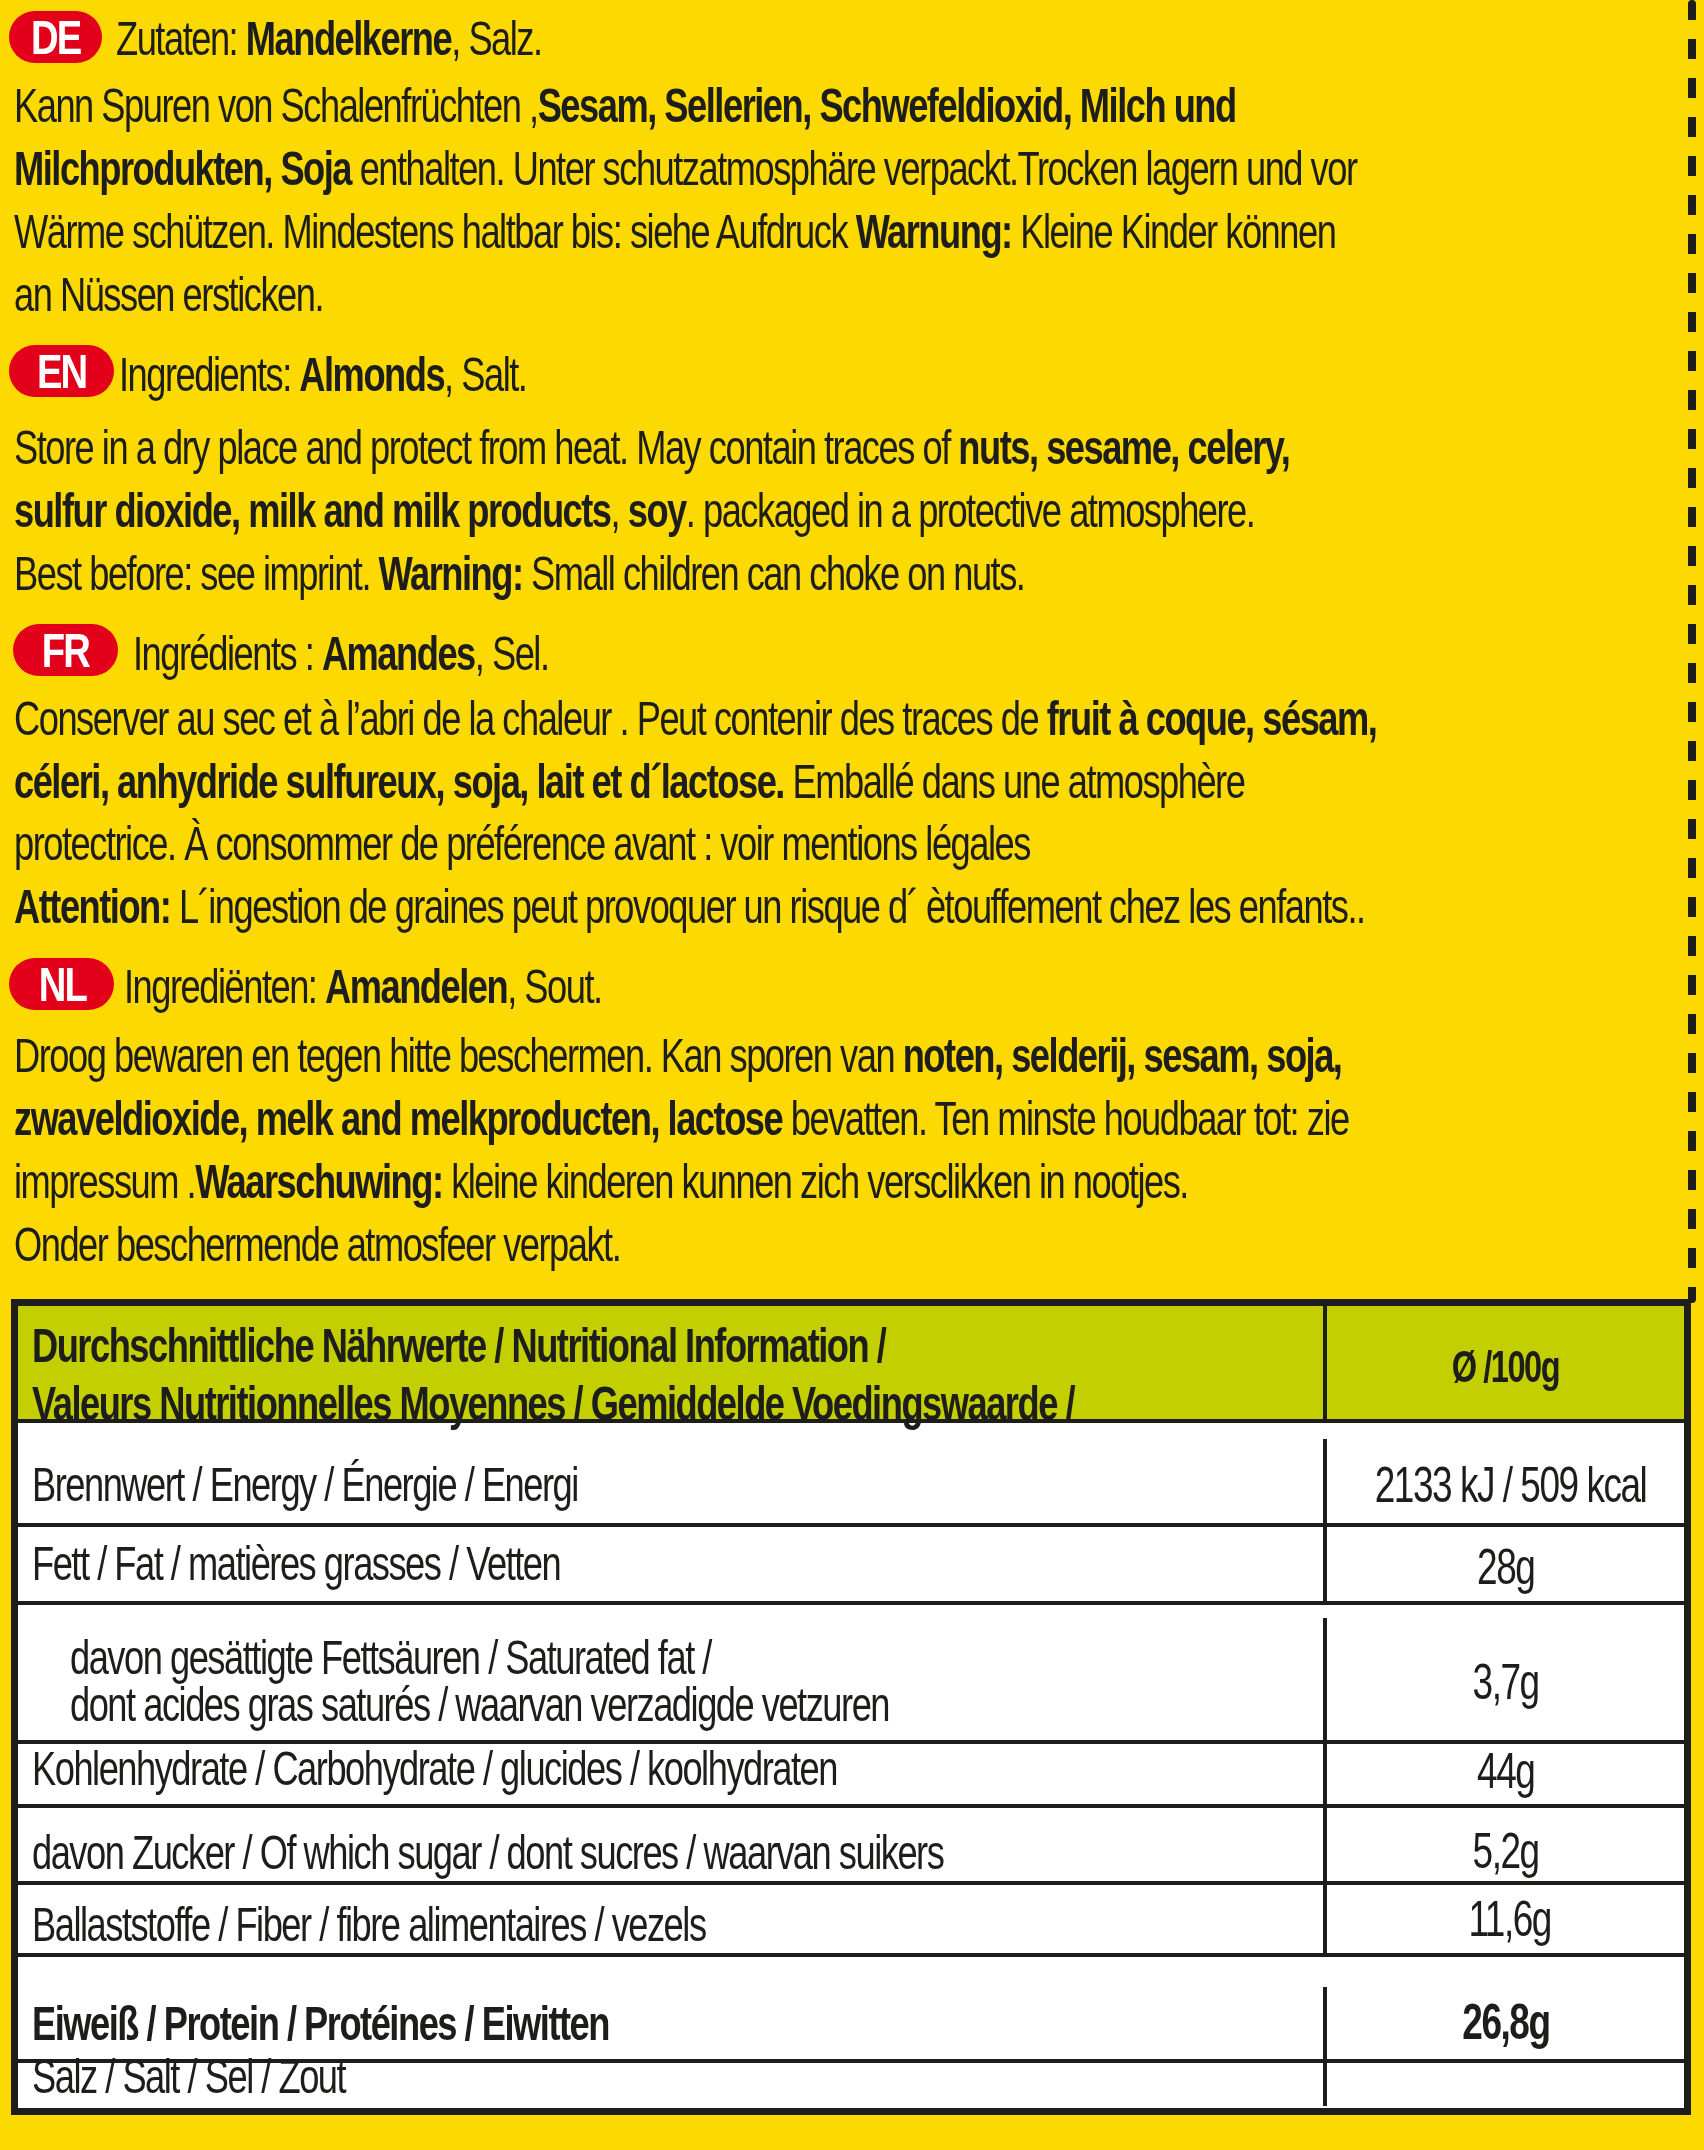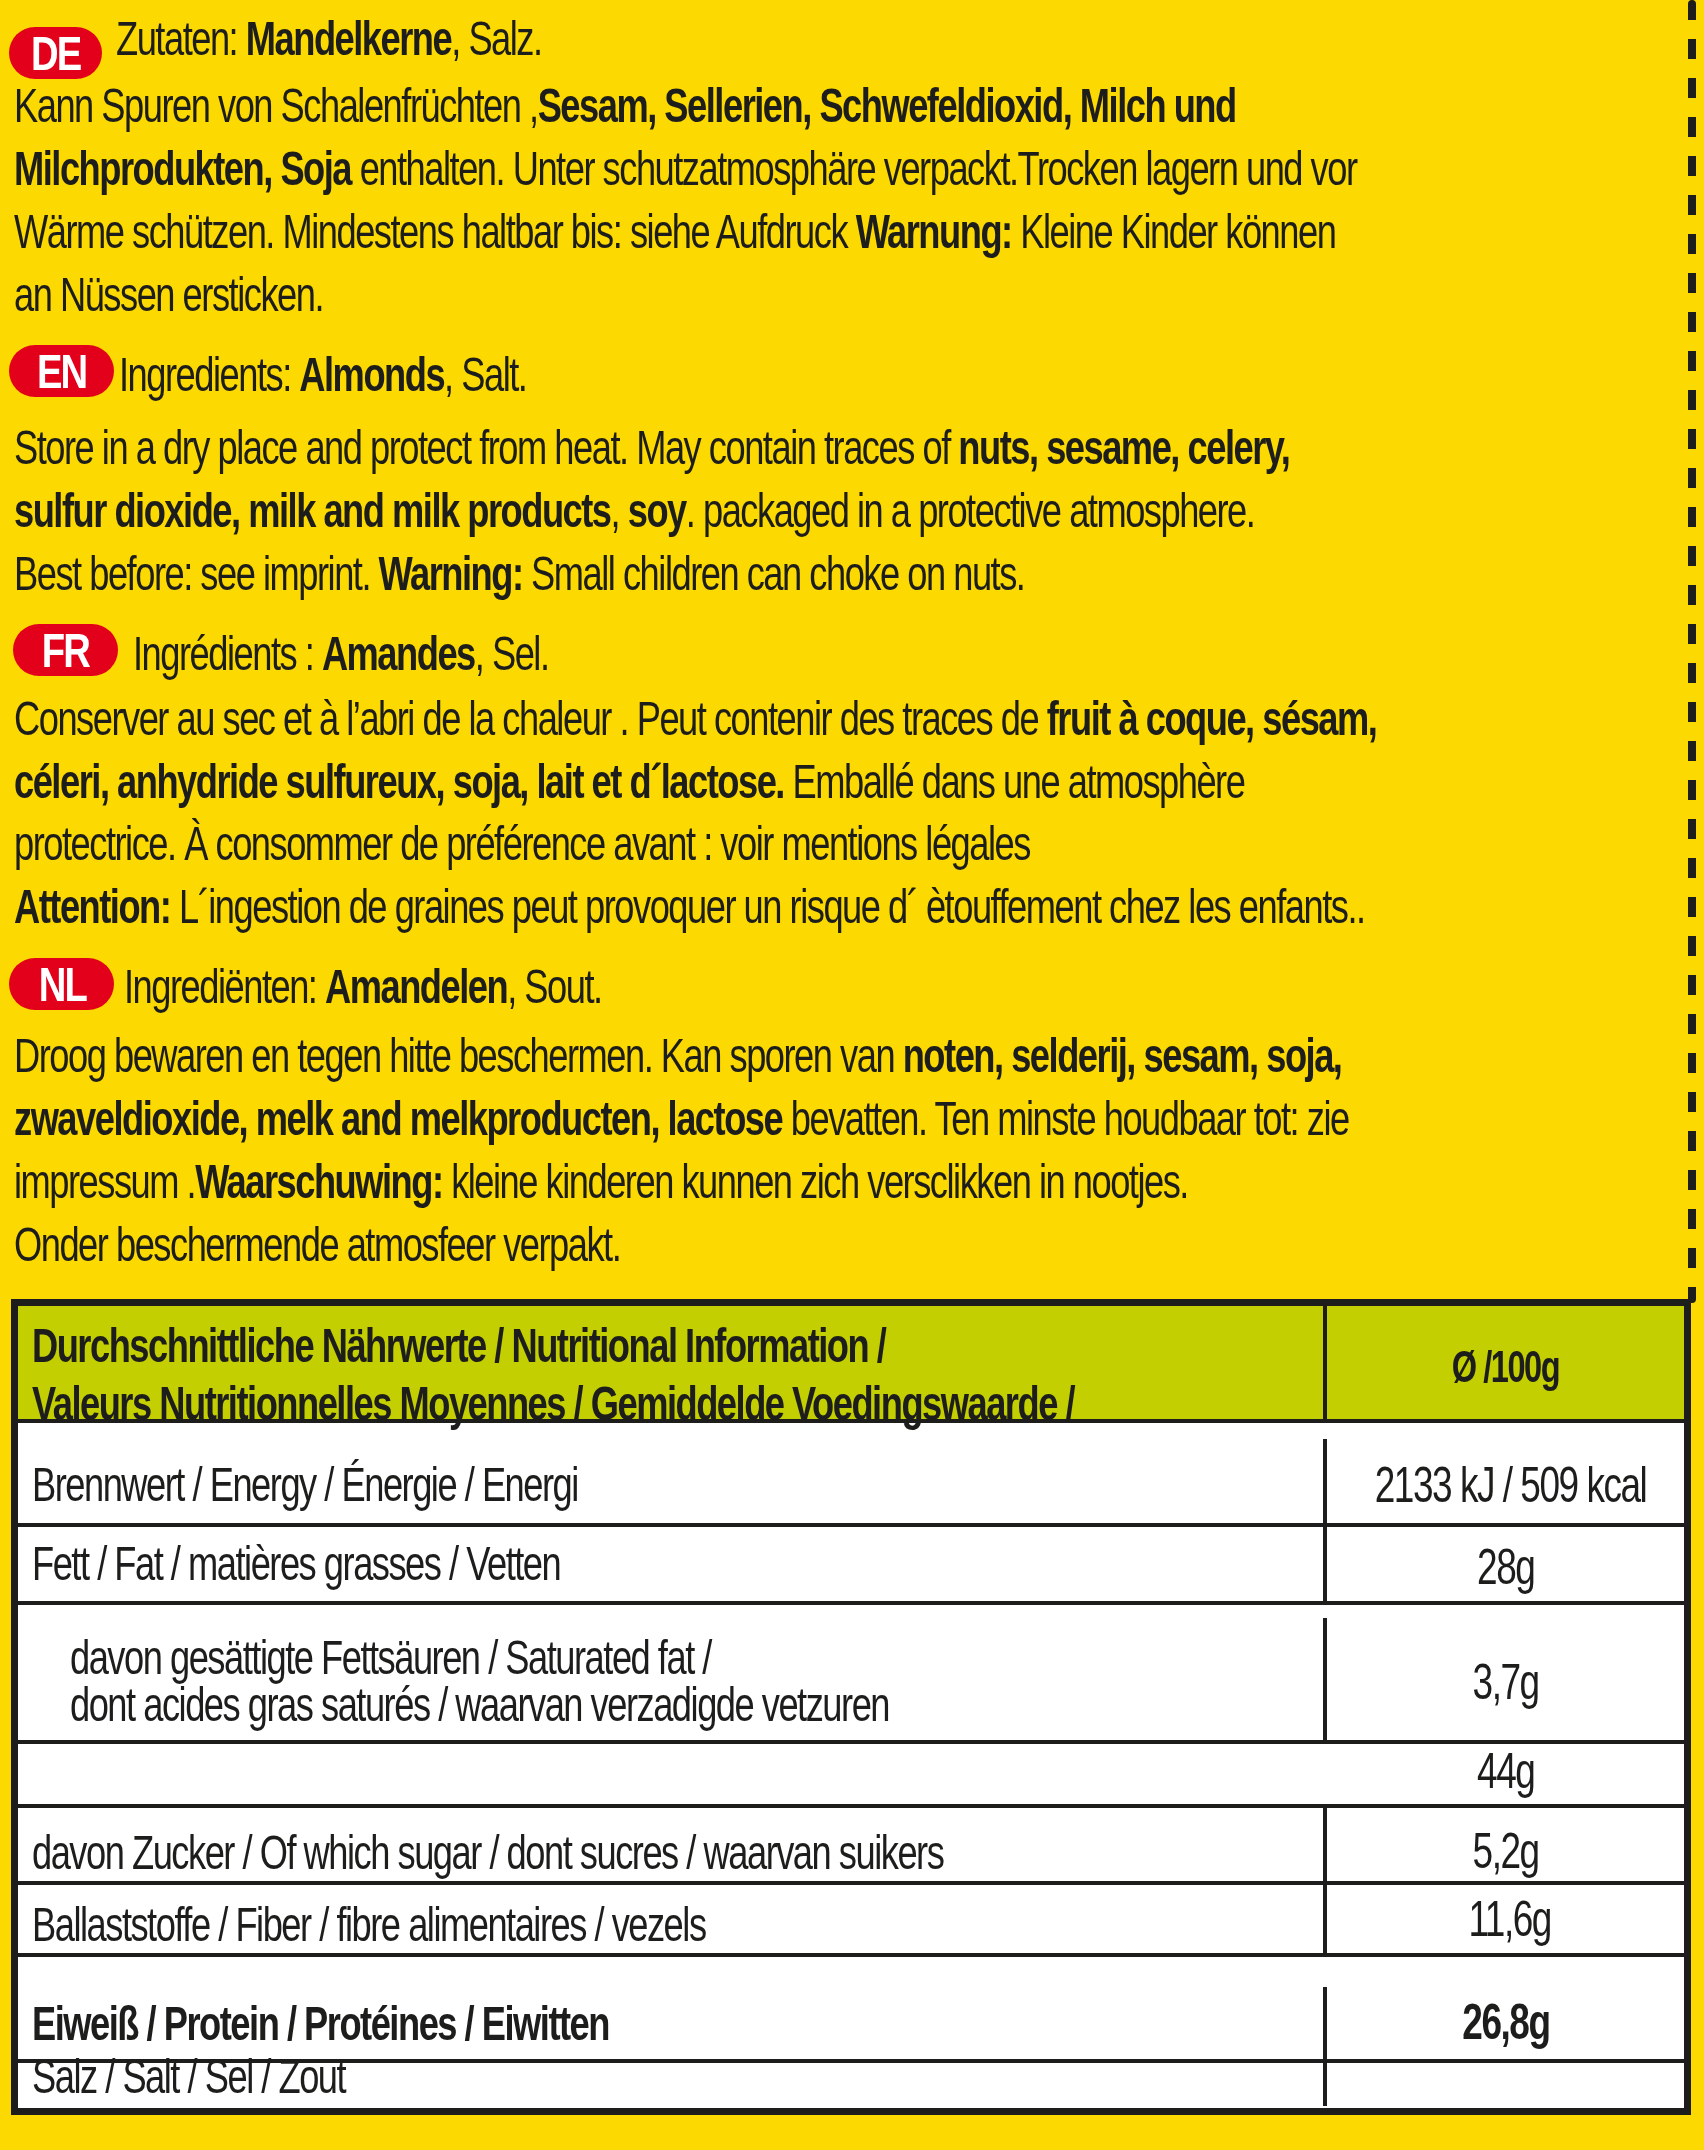--- a/index.html
+++ b/index.html
@@ -53,21 +53,21 @@
     font-size:50px; letter-spacing:-2px;
   }
   .vtext span { display:inline-block; transform:scaleX(0.74); }
 </style>
 </head>
 <body>
 
 <div class="dashline"></div>
 
 <div>
-  <div class="badge" style="left:9.4px;top:11px;width:93px;margin-top:16px;"><span>DE</span></div>
+  <div class="badge" style="left:9.4px;top:11px;width:93px;"><span>DE</span></div>
   <div class="line" style="top:11px;left:116px;"><span>Zutaten: </span><b>Mandelkerne</b><span>, Salz.</span></div>
   <div class="line" style="top:78px;"><span>Kann Spuren von Schalenfrüchten ,</span><b>Sesam, Sellerien, Schwefeldioxid,  Milch und</b></div>
   <div class="line" style="top:141px;"><b>Milchprodukten, Soja</b><span> enthalten. Unter schutzatmosphäre verpackt.Trocken lagern und vor</span></div>
   <div class="line" style="top:204px;"><span>Wärme schützen. Mindestens haltbar bis: siehe Aufdruck </span><b>Warnung:</b><span> Kleine Kinder können</span></div>
   <div class="line" style="top:267px;"><span>an Nüssen ersticken.</span></div>
 </div>
 
 <div>
   <div class="badge" style="left:9.4px;top:345px;width:105px;"><span>EN</span></div>
   <div class="line" style="top:347px;left:119px;"><span>Ingredients: </span><b>Almonds</b><span>, Salt.</span></div>
@@ -127,20 +127,23 @@
     <div class="ncell-l">
       <div class="ttext" style="top:11px;left:52px;">davon gesättigte Fettsäuren / Saturated fat /</div>
       <div class="ttext" style="top:58px;left:52px;">dont acides gras saturés / waarvan verzadigde vetzuren</div>
     </div>
     <div class="ncell-r">
         <div class="vtext" style="top:35px;"><span>3,7g</span></div>
       </div>
   </div>
 
   <div class="nrow" style="top:425px;height:77px;">
+    <div class="ncell-l">
+        <div class="ttext" style="top:9.4px;">Kohlenhydrate / Carbohydrate / glucides / koolhydraten</div>
+      </div>
     <div class="ncell-r">
         <div class="vtext" style="top:11px;"><span>44g</span></div>
       </div>
   </div>
 
   <div class="nrow" style="top:502px;height:77px;">
     <div class="ncell-l">
         <div class="ttext" style="top:15.7px;">davon Zucker / Of which sugar /  dont sucres / waarvan suikers</div>
       </div>
     <div class="ncell-r">

